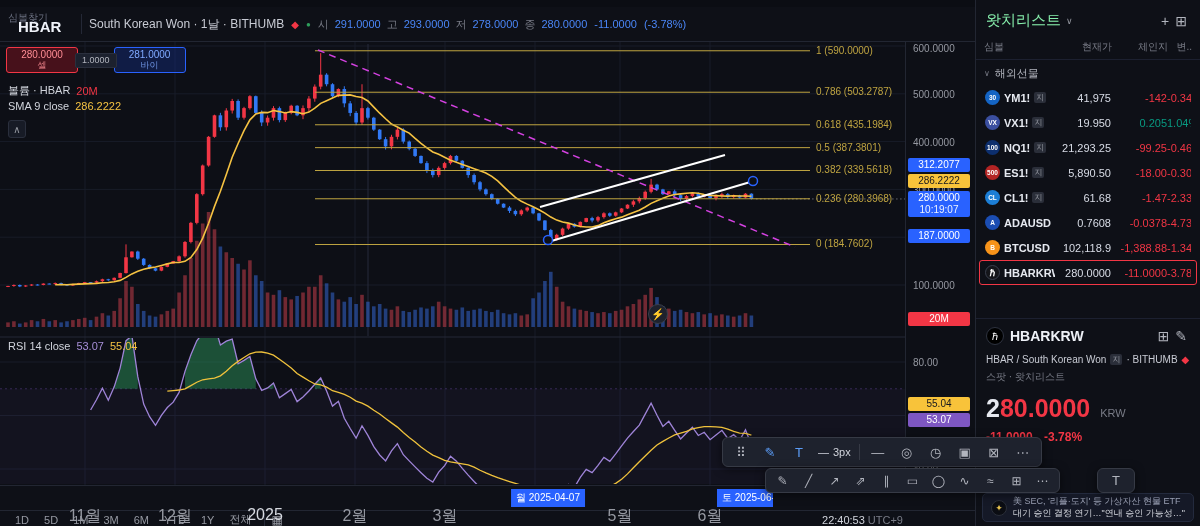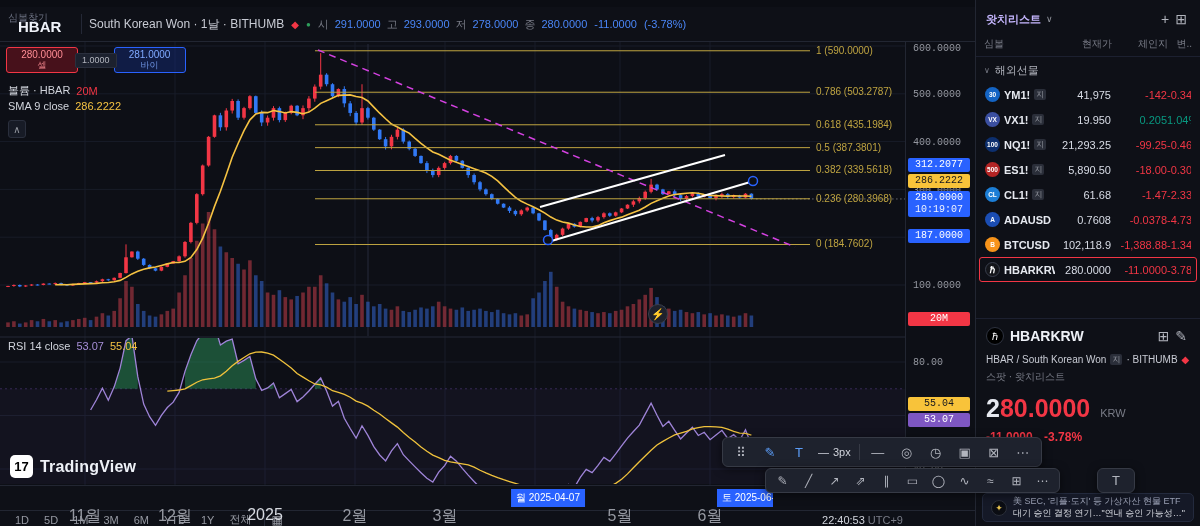--- a/index.html
+++ b/index.html
@@ -17,21 +17,21 @@
   .chart-title{font-size:12px;color:#c8cbd4;white-space:nowrap;}
   .bithumb{color:#f23645;font-size:10px;}
   .mkt-dot{color:#2e9e5b;font-size:8px;}
   .ohlc{display:flex;gap:6px;font-size:11px;white-space:nowrap;align-items:center;}
   .o-lbl{color:#787b86;}
   .o-val,.o-chg{color:#4a86f7;}
   
   .chart-area{position:relative;height:443px;background:#0d0f16;flex:0 0 443px;}
   #chart-svg{position:absolute;left:0;top:0;}
   .price-scale{position:absolute;top:0;right:0;width:70px;height:443px;
-    border-left:1px solid #222632;font-size:10px;color:#9598a1;background:#0d0f16;cursor:ns-resize;font-family:Liberation Mono, monospace;}
+    border-left:1px solid #222632;font-size:10px;color:#9598a1;background:#0d0f16;cursor:ns-resize;}
   .scale-label{position:absolute;left:7px;transform:translateY(-50%);z-index:1;}
   .chip{position:absolute;left:2px;right:5px;border-radius:2px;text-align:center;
     font-size:10px;padding:1px 0;transform:translateY(-50%);z-index:2;line-height:1.2;}
   .chip.blue{background:#2962ff;color:#fff}
   .chip.yellow{background:#f8c33a;color:#15171e}
   .chip.purple{background:#7e57c2;color:#fff}
   .chip.red{background:#f23645;color:#fff}
   .chip .sub{display:block;font-size:10px;opacity:.92}
   
   .trade{position:absolute;left:6px;top:5px;display:flex;align-items:center;z-index:6;}
@@ -66,21 +66,21 @@
     background:#0e1017;border-top:1px solid #222632;flex:1;}
   .range-btn{padding:1px 7px;font-size:11px;color:#9598a1;border-radius:3px;cursor:pointer;}
   .bb-div{width:1px;height:14px;background:#242836;margin:0 5px;}
   .cal{color:#9598a1;font-size:12px;cursor:pointer;}
   .bb-spacer{flex:1}
   .clock{font-size:11px;color:#d1d4dc;margin-right:2px;}
   .tz{font-size:11px;color:#787b86;margin-right:64px;}
   
   .sidebar{position:relative;width:225px;height:526px;background:#0e1017;border-left:1px solid #222632;}
   .wl-header{display:flex;align-items:center;gap:5px;padding:11px 10px 7px;}
-  .wl-title{font-size:11px;font-weight:bold;color:#c4b5fd;cursor:pointer;}
+  .wl-title{font-size:15px;font-weight:normal;color:#86efac;cursor:pointer;}
   .wl-chev{color:#9598a1;font-size:9px;}
   .spacer{flex:1}
   .icon-btn{color:#b2b5be;font-size:14px;cursor:pointer;padding:0 3px;}
   .wl-cols{display:grid;grid-template-columns:70px 1fr 56px 24px;padding:3px 8px 5px;
     font-size:10px;color:#787b86;border-bottom:1px solid #1c2030;}
   .wl-cols span{text-align:right;overflow:hidden;white-space:nowrap;}
   .wl-cols span:first-child{text-align:left;}
   .wl-section{display:flex;gap:5px;padding:6px 8px 4px;font-size:11px;color:#b2b5be;align-items:center;}
   .wl-rows{padding:0 3px;}
   .wl-row{display:grid;grid-template-columns:70px 1fr 56px 24px;align-items:center;
@@ -645,24 +645,20 @@
       <div class="collapse-btn">∧</div>
 
       <div class="legend" style="top:298px">
         <span class="t">RSI 14 close</span>
         <span class="v-pur">53.07</span>
         <span class="v-yel">55.04</span>
       </div>
 
       <div class="bolt">⚡</div>
 
-      <div class="tv-logo">
-        <span class="tv-mark">17</span>
-        <span class="tv-text">TradingView</span>
-      </div>
     </div>
 
     <div class="time-axis" id="time-axis">
         <div class="ta-label" style="left: 85px;">11월</div>
         <div class="ta-label" style="left: 175px;">12월</div>
         <div class="ta-label emph" style="left: 265px;">2025</div>
         <div class="ta-label" style="left: 355px;">2월</div>
         <div class="ta-label" style="left: 445px;">3월</div>
         <div class="ta-label" style="left: 620px;">5월</div>
         <div class="ta-label" style="left: 710px;">6월</div>

